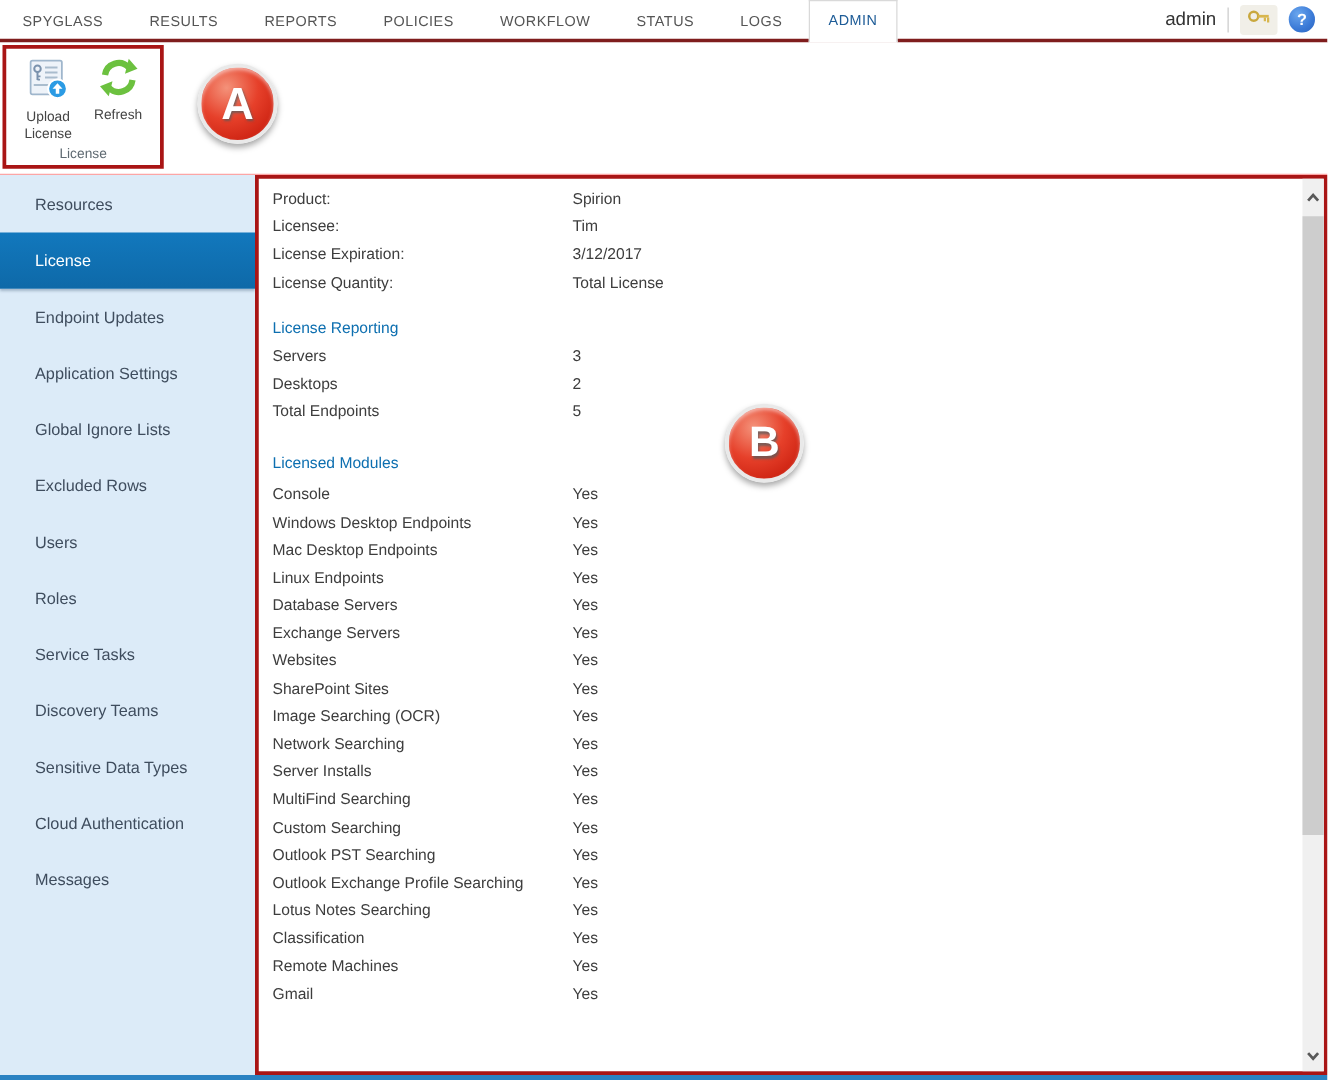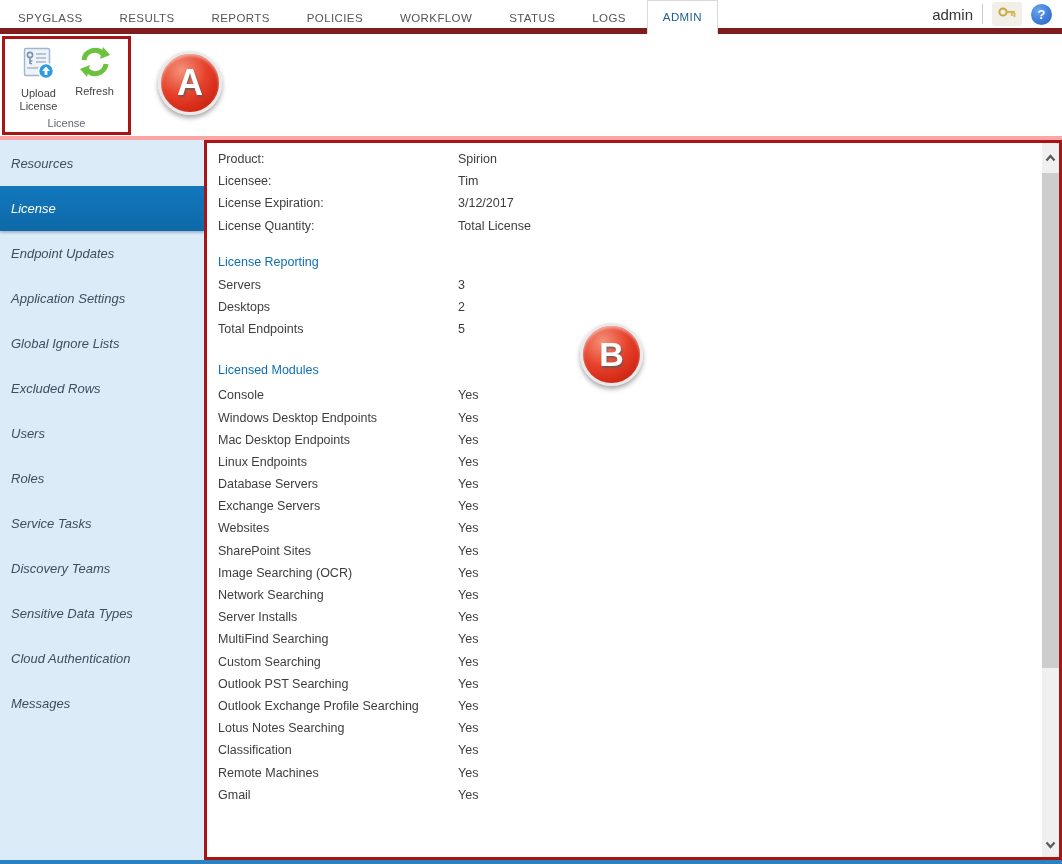--- a/index.html
+++ b/index.html
@@ -4,21 +4,21 @@
 <style>
   * { margin:0; padding:0; box-sizing:border-box; }
   html,body { width:1062px; height:864px; }
   body {
     font-family: "Liberation Sans", sans-serif;
     background:#fff; color:#333; overflow:hidden; position:relative;
   }
   .app { width:1062px; height:864px; display:flex; flex-direction:column; background:#fff; }
 
   
-  .tabbar { height:34px; display:flex; align-items:stretch; border-bottom:6px solid #7f1d1d; background:#fff; }
+  .tabbar { height:34px; display:flex; align-items:stretch; border-bottom:3px solid #7f1d1d; background:#fff; }
   .tabs { display:flex; align-items:stretch; padding-left:2px; }
   .tab {
     padding:0 15px; font-size:11.5px; letter-spacing:.4px; color:#555;
     display:flex; align-items:center; cursor:default; margin-right:5px;
     border:1px solid transparent; border-bottom:none; height:34px;
   }
   .tab.active {
     color:#1e5c97; background:#fff; border:1px solid #d9d9d9; border-bottom:1px solid #fff;
     margin-bottom:-1px; z-index:2;
   }
@@ -26,21 +26,21 @@
   .username { font-size:15px; color:#333; }
   .vsep { width:1px; height:20px; background:#ccc; }
   .keybtn { width:30px; height:24px; background:#f1efe8; border-radius:3px; display:flex; align-items:center; justify-content:center; }
   .helpbtn {
     width:21px; height:21px; border-radius:50%;
     background:radial-gradient(circle at 35% 30%, #6aa6ee 0%, #3a79d6 60%, #2c63bd 100%);
     color:#fff; font-size:13px; font-weight:bold; display:flex; align-items:center; justify-content:center;
   }
 
   
-  .ribbon { height:106px; position:relative; background:#fff; border-bottom:4px solid #fca5a5; }
+  .ribbon { height:106px; position:relative; background:#fff; border-bottom:1px solid #fca5a5; }
   .group-box {
     position:absolute; left:2px; top:2px; width:129px; height:99px;
     border:3px solid #a91515; display:flex; flex-direction:column; background:#fff;
   }
   .group-buttons { display:flex; justify-content:center; gap:6px; padding-top:7px; flex:1; }
   .ribbon-btn { width:50px; display:flex; flex-direction:column; align-items:center; cursor:default; }
   .ribbon-btn .blabel { font-size:11px; color:#444; text-align:center; line-height:13px; margin-top:3px; white-space:pre-line; }
   .group-label { text-align:center; font-size:11px; color:#5f6a72; padding-bottom:3px; }
 
   .callout {
@@ -51,21 +51,21 @@
     color:#fff; font-weight:bold; font-size:36px;
     text-shadow:1px 2px 2px rgba(90,90,90,.8);
   }
   .callout-a { left:158px; top:17px; width:64px; height:64px; }
   .callout-b { left:373px; top:180px; width:63px; height:63px; font-size:34px; z-index:5; }
 
   
   .body-row { flex:1; display:flex; min-height:0; }
 
   .sidebar { width:204px; background:#dcebf8; padding-top:1px; flex:none; }
-  .side-item { height:45px; line-height:45px; padding-left:11px; font-size:13px; color:#3f4d5e; cursor:default;font-style:italic; }
+  .side-item { height:45px; line-height:45px; padding-left:28px; font-size:13px; color:#3f4d5e; cursor:default; }
   .side-item.selected {
     background:linear-gradient(#1278bd, #0e69a8); color:#fff;
     box-shadow:0 2px 2px rgba(60,90,120,.35);
   }
 
   .main { flex:1; position:relative; border:3px solid #a91515; background:#fff; min-width:0; }
   .main-content { position:absolute; left:0; top:0; right:17px; bottom:0; padding:9px 8px 0 11px; overflow:hidden; }
 
   .page-title { color:#1a7fc1; font-size:15.5px; padding-bottom:7px; border-bottom:1px dotted #5f9fd0; margin-bottom:8px; }
 

